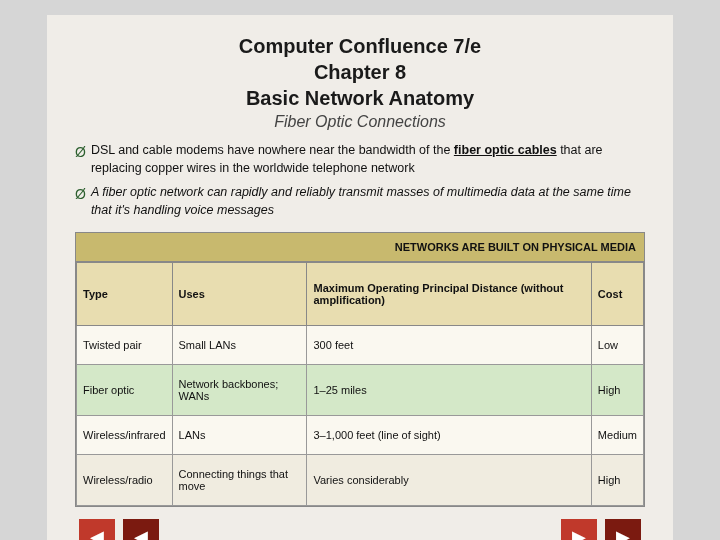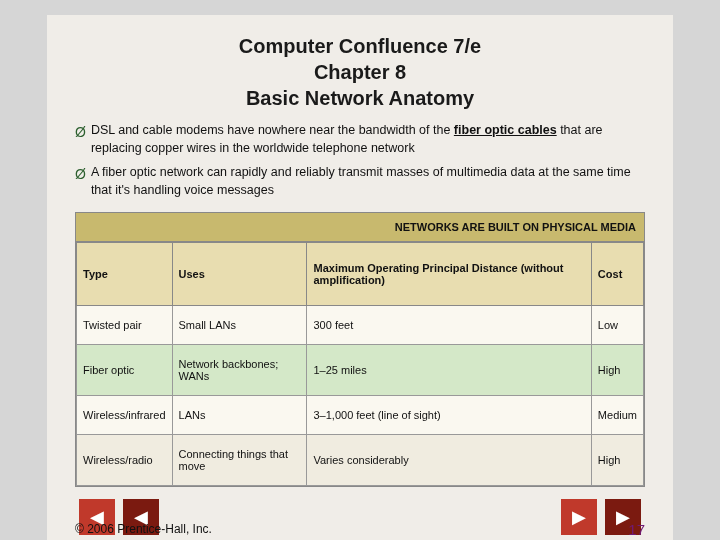--- a/index.html
+++ b/index.html
@@ -65,20 +65,21 @@
     .bullet-text {
       flex: 1;
     }
 
     .bold-underline {
       font-weight: bold;
       text-decoration: underline;
     }
 
     .italic-text {
+      font-style: italic;
     }
 
     
     .table-container {
       border: 1px solid #888;
       margin-bottom: 12px;
     }
 
     .table-header-row {
       background: #c8b96e;
@@ -177,20 +178,21 @@
   </style>
 </head>
 <body>
 
 <div class="slide">
 
   <div class="title-block">
     <div class="title-main">Computer Confluence 7/e</div>
     <div class="title-main">Chapter 8</div>
     <div class="title-main">Basic Network Anatomy</div>
+    <div class="title-sub">Fiber Optic Connections</div>
   </div>
 
   <div class="bullet-section">
     <div class="bullet-item">
       <span class="bullet-arrow">Ø</span>
       <span class="bullet-text">
         <span>DSL and cable modems have nowhere near the bandwidth of the </span><span class="bold-underline">fiber optic cables</span><span> that are replacing copper wires in the worldwide telephone network</span>
       </span>
     </div>
     <div class="bullet-item">

